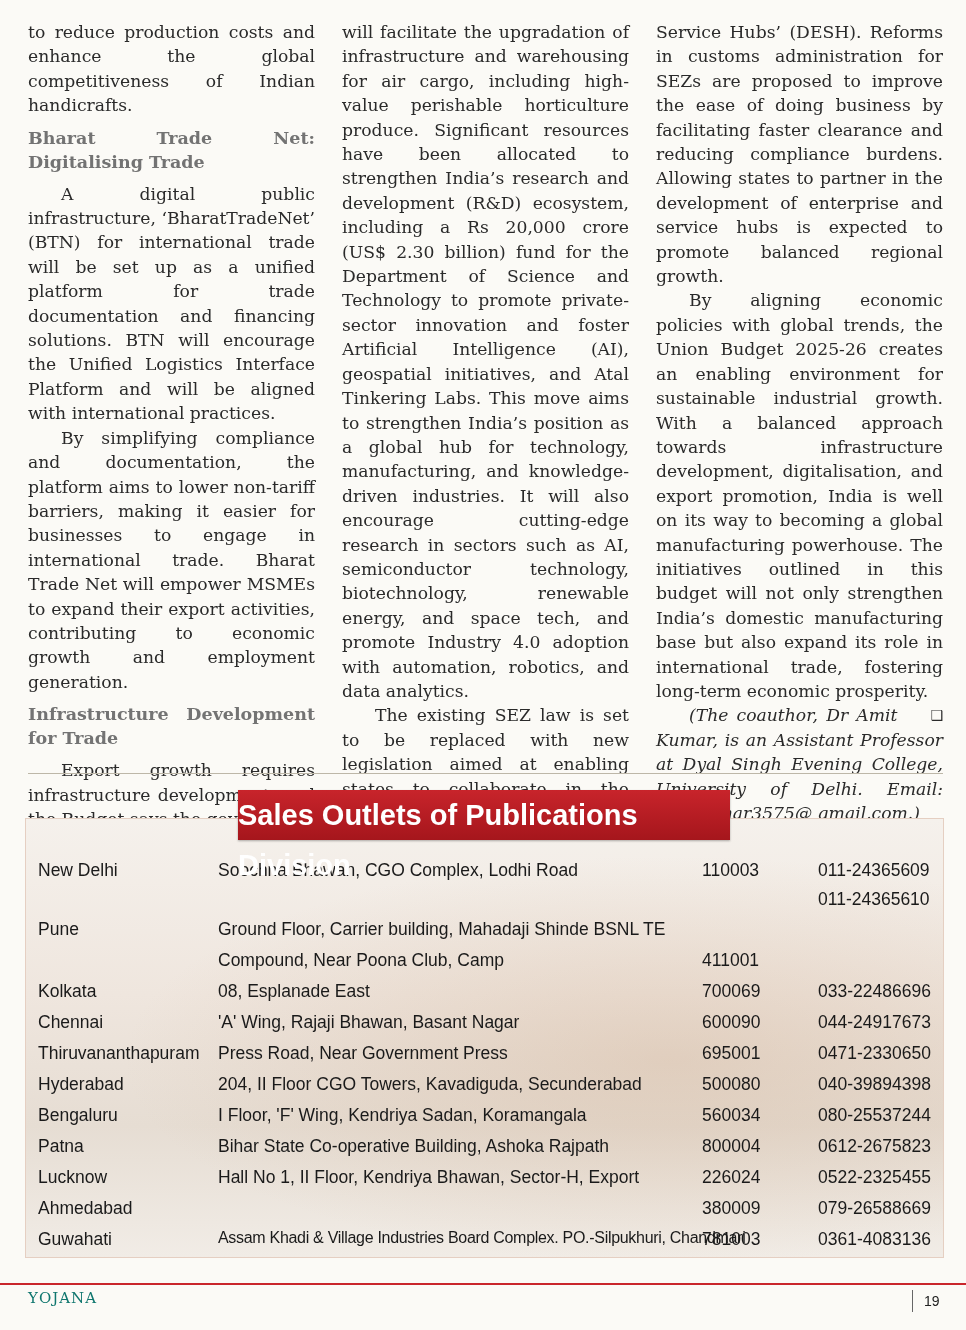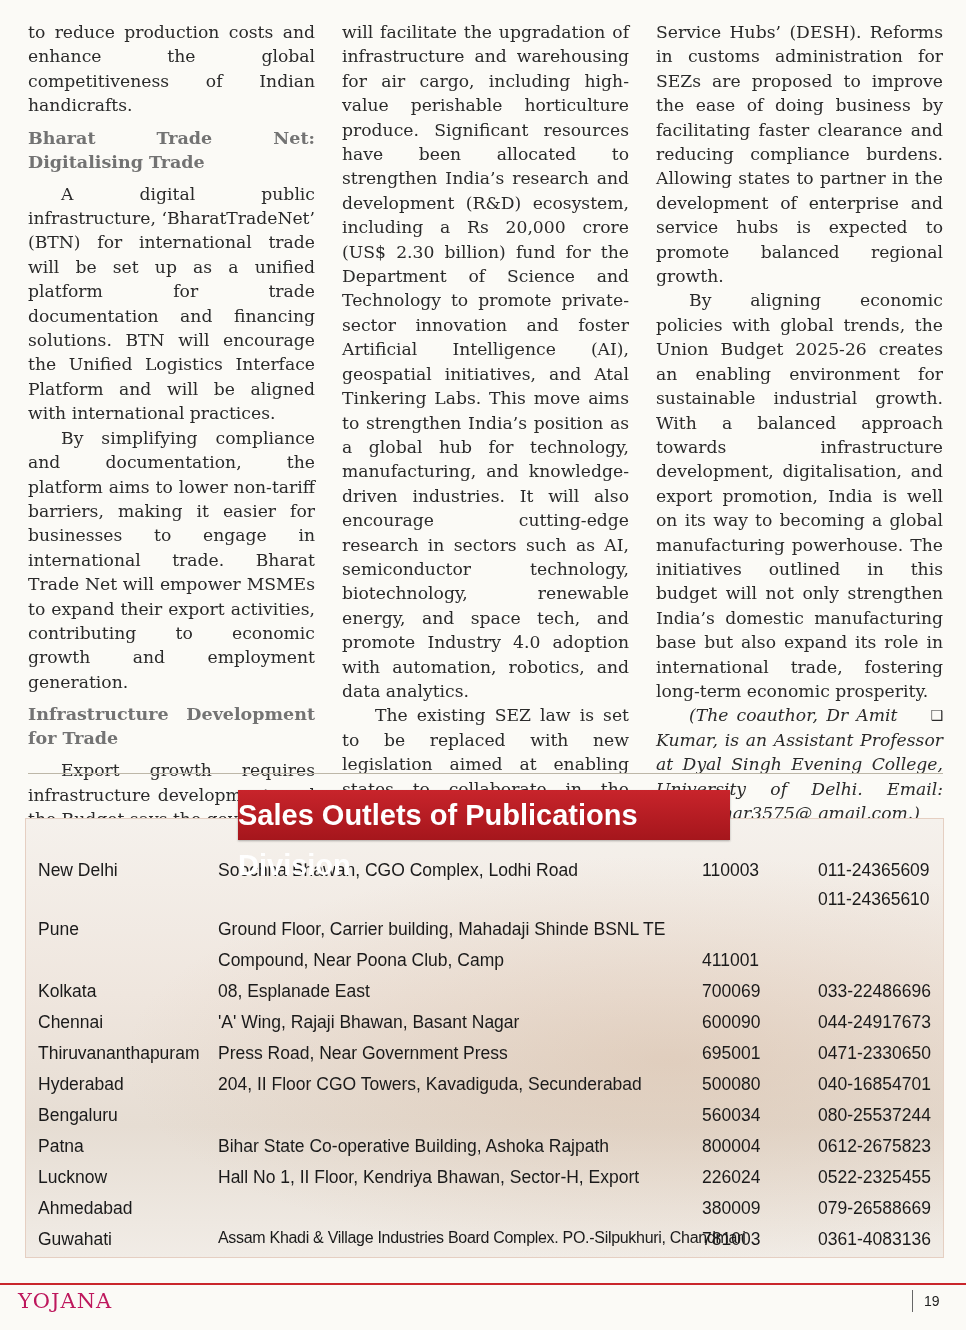--- a/index.html
+++ b/index.html
@@ -42,21 +42,21 @@
   }
   .orow { position:absolute; left:0; width:917px; height:30px; font-size:17.5px; color:#1a1a1a; }
   .orow span { position:absolute; top:0; white-space:nowrap; }
   .o-city { left:12px; }
   .o-addr { left:192px; }
   .o-addr.small { font-size:16px; letter-spacing:-0.3px; }
   .o-pin { left:676px; }
   .o-ph { left:792px; }
 
   .footrule { position:absolute; left:0; width:966px; height:2px; background:#c9262c; top:1283px; }
-  .brand { position:absolute; left:18px; top:1289px; font-family:"DejaVu Serif", serif; font-size:21px; color:#be185d; letter-spacing:1px; }
+  .brand { position:absolute; left:28px; top:1289px; font-family:"DejaVu Serif", serif; font-size:15px; color:#0f766e; letter-spacing:1px; }
   .issue { position:absolute; left:842px; top:1327px; font-family:"Liberation Sans", sans-serif; font-size:14px; color:#0369a1; }
   .pagesep { position:absolute; left:912px; top:1290px; width:1px; height:22px; background:#666; }
   .pageno { position:absolute; left:924px; top:1293px; font-family:"Liberation Sans", sans-serif; font-size:14px; color:#222; }
 </style>
 </head>
 <body>
 
 <div id="c1" class="col">
   <p>to reduce production costs and enhance the global competitiveness of Indian handicrafts.</p>
   <h3>Bharat Trade Net: Digitalising Trade</h3>
@@ -112,24 +112,25 @@
   <div class="orow" style="top:224px">
     <span class="o-city">Thiruvananthapuram</span>
     <span class="o-addr">Press Road, Near Government Press</span>
     <span class="o-pin">695001</span>
     <span class="o-ph">0471-2330650</span>
   </div>
   <div class="orow" style="top:255px">
     <span class="o-city">Hyderabad</span>
     <span class="o-addr">204, II Floor CGO Towers, Kavadiguda, Secunderabad</span>
     <span class="o-pin">500080</span>
-    <span class="o-ph">040-16854701</span>
+    <span class="o-ph">040-39894398</span>
   </div>
   <div class="orow" style="top:286px">
     <span class="o-city">Bengaluru</span>
+    <span class="o-addr">I Floor, 'F' Wing, Kendriya Sadan, Koramangala</span>
     <span class="o-pin">560034</span>
     <span class="o-ph">080-25537244</span>
   </div>
   <div class="orow" style="top:317px">
     <span class="o-city">Patna</span>
     <span class="o-addr">Bihar State Co-operative Building, Ashoka Rajpath</span>
     <span class="o-pin">800004</span>
     <span class="o-ph">0612-2675823</span>
   </div>
   <div class="orow" style="top:348px">

